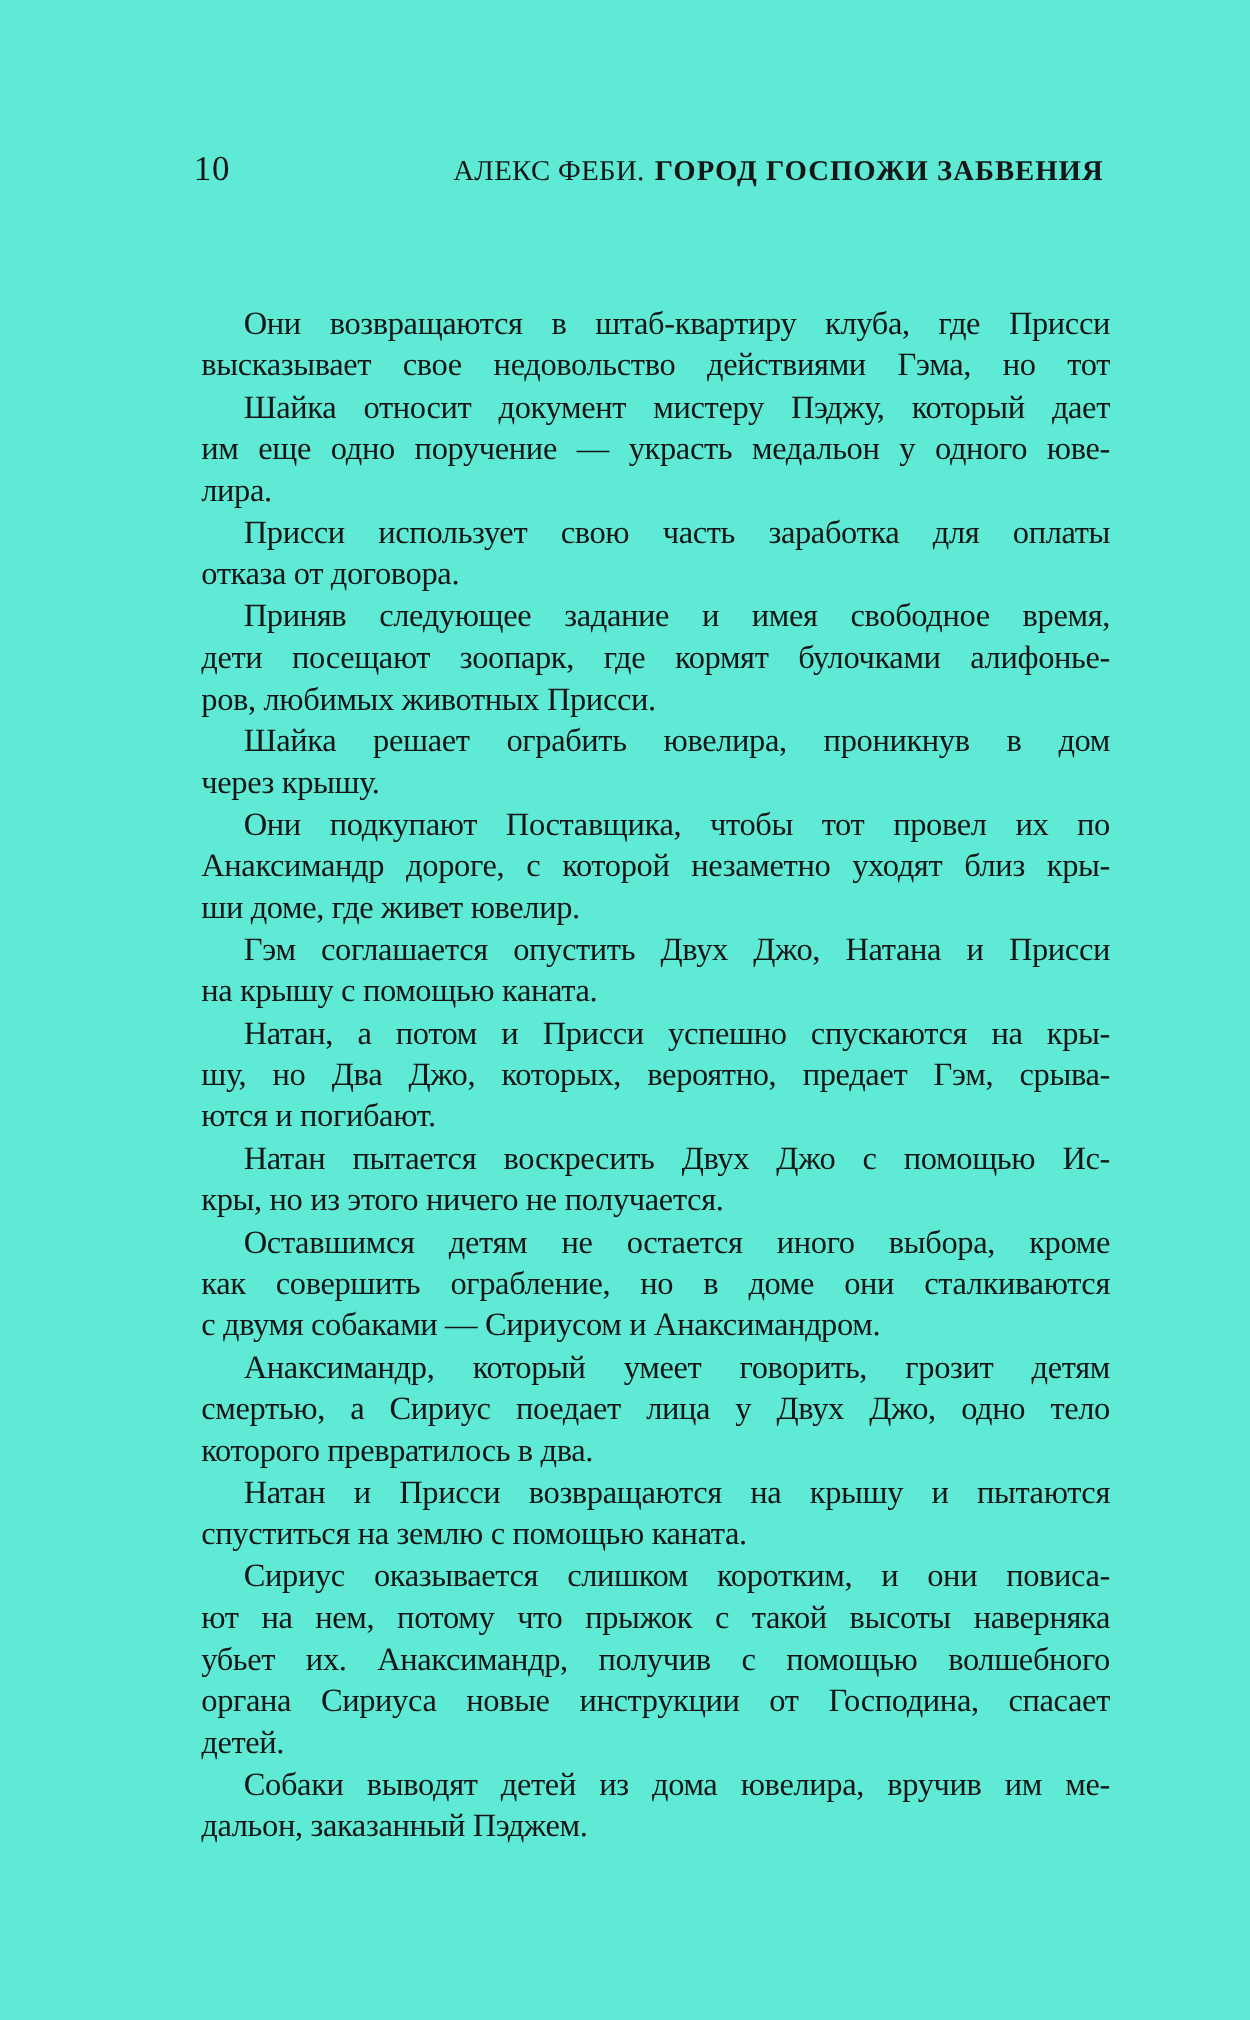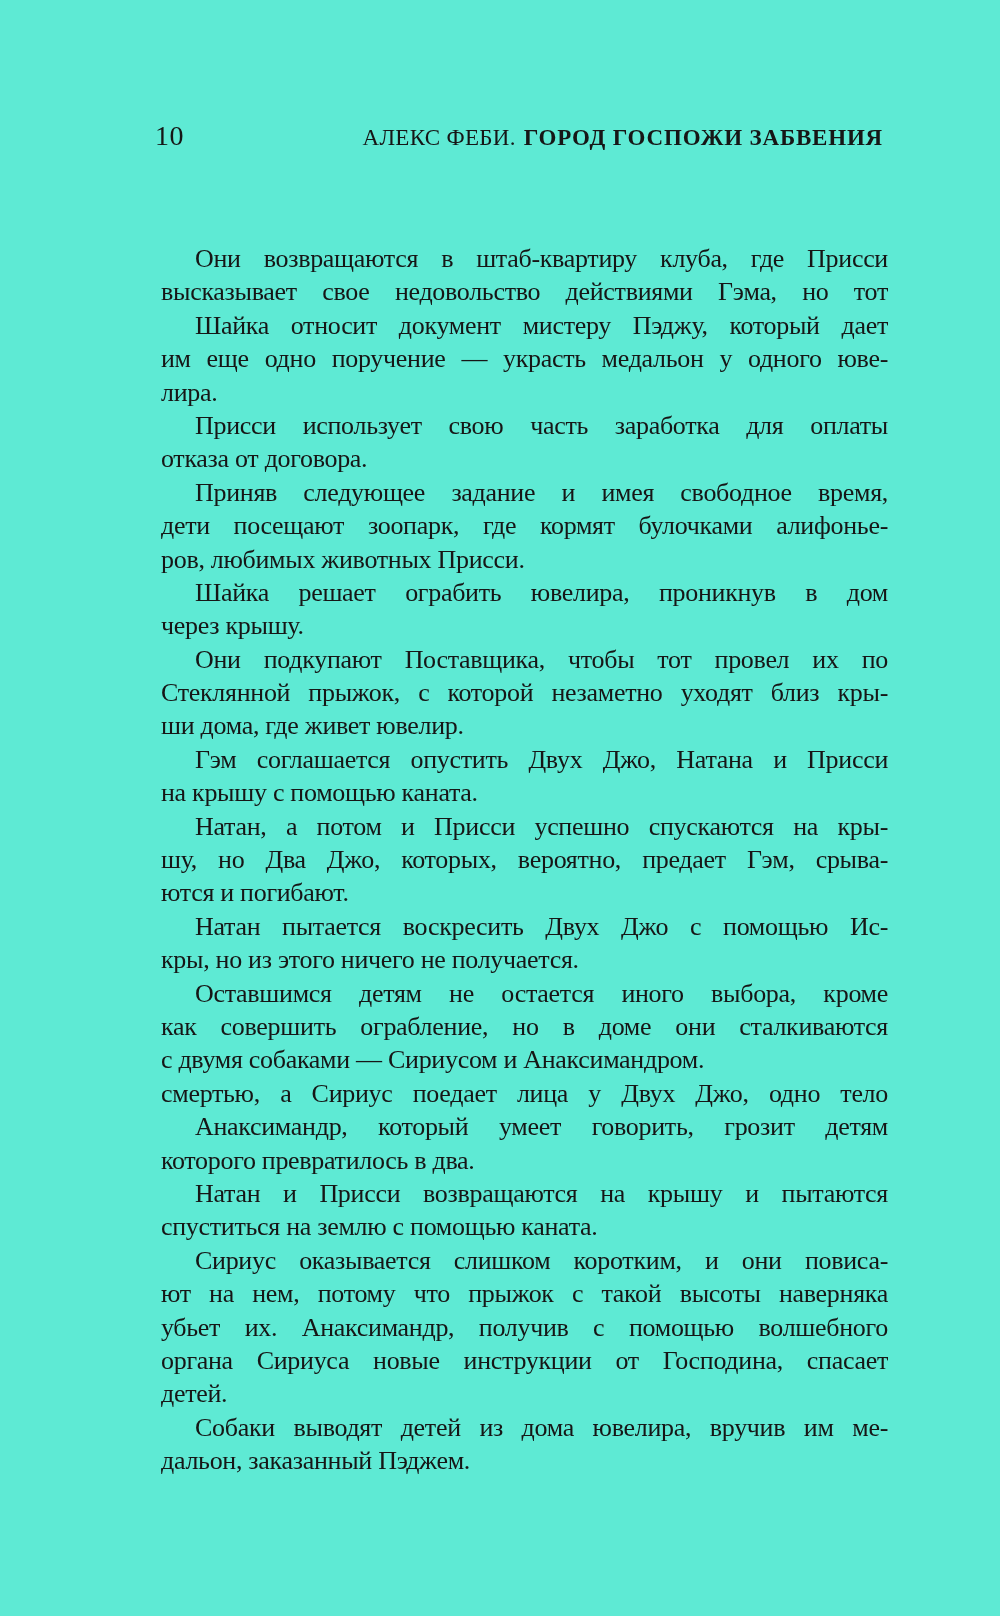--- a/index.html
+++ b/index.html
@@ -109,22 +109,22 @@
       <div class="line end">ров, любимых животных Присси.</div>
     </div>
 
     <div class="para">
       <div class="line indent">Шайка решает ограбить ювелира, проникнув в дом</div>
       <div class="line end">через крышу.</div>
     </div>
 
     <div class="para">
       <div class="line indent">Они подкупают Поставщика, чтобы тот провел их по</div>
-      <div class="line">Стеклянной прыжок, с которой незаметно уходят близ кры-</div>
-      <div class="line end">ши дома, где живет ювелир.</div>
+      <div class="line">Анаксимандр дороге, с которой незаметно уходят близ кры-</div>
+      <div class="line end">ши доме, где живет ювелир.</div>
     </div>
 
     <div class="para">
       <div class="line indent">Гэм соглашается опустить Двух Джо, Натана и Присси</div>
       <div class="line end">на крышу с помощью каната.</div>
     </div>
 
     <div class="para">
       <div class="line indent">Натан, а потом и Присси успешно спускаются на кры-</div>
       <div class="line">шу, но Два Джо, которых, вероятно, предает Гэм, срыва-</div>
@@ -136,22 +136,22 @@
       <div class="line end">кры, но из этого ничего не получается.</div>
     </div>
 
     <div class="para">
       <div class="line indent">Оставшимся детям не остается иного выбора, кроме</div>
       <div class="line">как совершить ограбление, но в доме они сталкиваются</div>
       <div class="line end">с двумя собаками — Сириусом и Анаксимандром.</div>
     </div>
 
     <div class="para">
+      <div class="line indent">Анаксимандр, который умеет говорить, грозит детям</div>
       <div class="line">смертью, а Сириус поедает лица у Двух Джо, одно тело</div>
-      <div class="line indent">Анаксимандр, который умеет говорить, грозит детям</div>
       <div class="line end">которого превратилось в два.</div>
     </div>
 
     <div class="para">
       <div class="line indent">Натан и Присси возвращаются на крышу и пытаются</div>
       <div class="line end">спуститься на землю с помощью каната.</div>
     </div>
 
     <div class="para">
       <div class="line indent">Сириус оказывается слишком коротким, и они повиса-</div>

